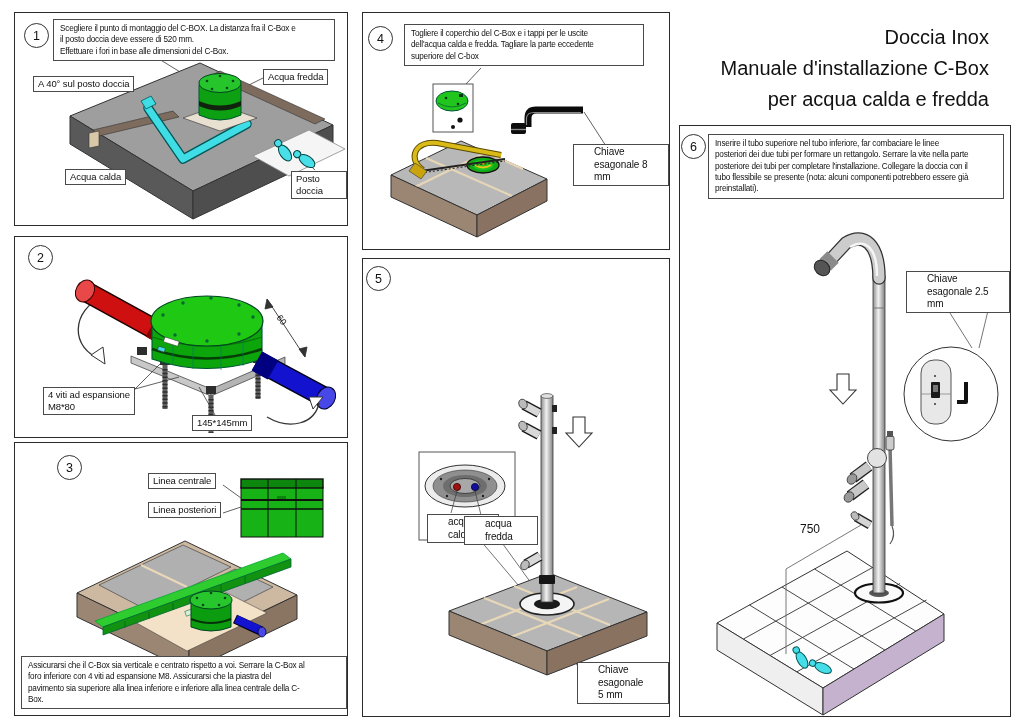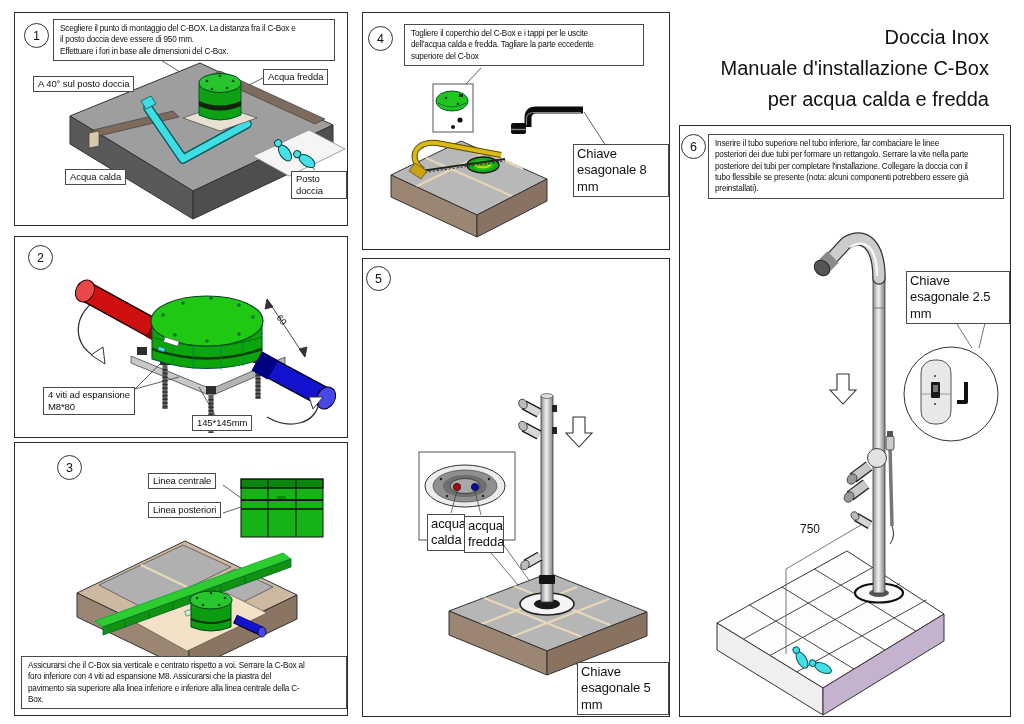--- a/index.html
+++ b/index.html
@@ -8,21 +8,21 @@
   .panel{position:absolute;border:1px solid #2b2b2b;background:#fff}
   .art{position:absolute;left:0;top:0;width:100%;height:100%}
   .numc{position:absolute;width:23px;height:23px;border:1.2px solid #333;border-radius:50%;
         background:#fff;display:flex;align-items:center;justify-content:center;
         font-size:12.5px;z-index:3}
   .tbox{position:absolute;border:1px solid #4a4a4a;background:#fff;font-size:8.2px;
         letter-spacing:-0.2px;line-height:1.38;padding:3px 6px;white-space:pre-line;z-index:2}
   .tight{letter-spacing:-0.35px}
   .lbox{position:absolute;border:1px solid #4a4a4a;background:#fff;font-size:9.5px;
         letter-spacing:-0.1px;line-height:1.25;padding:1px 4px;white-space:pre-line;z-index:2}
-  .lbox.sm{font-size:13px;padding:1px 3px}
+  .lbox.sm{font-size:10px;padding:1px 20px}
   .lbox.ctr{}
   .plain{position:absolute;font-size:9.5px;z-index:2;white-space:pre-line}
   #title{position:absolute;left:659px;top:22px;width:330px;text-align:right;
          font-size:20px;line-height:1.55;white-space:pre-line}
   svg{display:block}
 </style>
 </head>
 <body>
 
 <div id="page">
@@ -76,21 +76,21 @@
             <circle cx="218" cy="68" r="1.3"></circle>
             <circle cx="212" cy="75" r="1.3"></circle>
             <circle cx="197" cy="76" r="1.3"></circle>
           </g>
       </g>
     </svg>
     <div class="numc" style="left:9px;top:10px">
         <span>1</span>
       </div>
     <div class="tbox" style="left:38px;top:6px;width:268px">Scegliere il punto di montaggio del C-BOX. La distanza fra il C-Box e
-il posto doccia deve essere di 950 mm.
+il posto doccia deve essere di 520 mm.
 Effettuare i fori in base alle dimensioni del C-Box.</div>
     <div class="lbox" style="left:18px;top:63px">A 40° sul posto doccia</div>
     <div class="lbox" style="left:248px;top:56px">Acqua fredda</div>
     <div class="lbox" style="left:50px;top:156px">Acqua calda</div>
     <div class="lbox" style="left:276px;top:158px">Posto doccia</div>
   </div>
 
   <div class="panel" style="left:14px;top:236px;width:332px;height:200px">
     <svg class="art" viewBox="0 0 332 200">
       <g>

